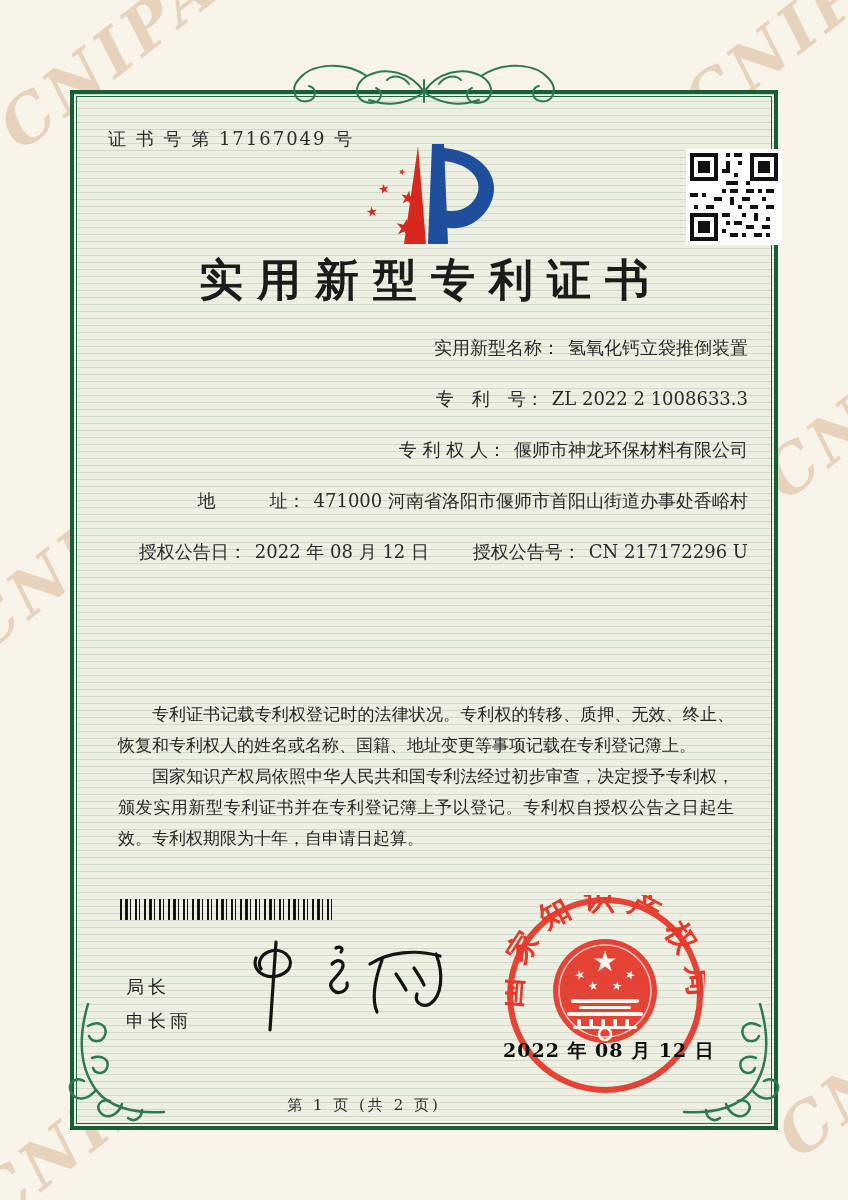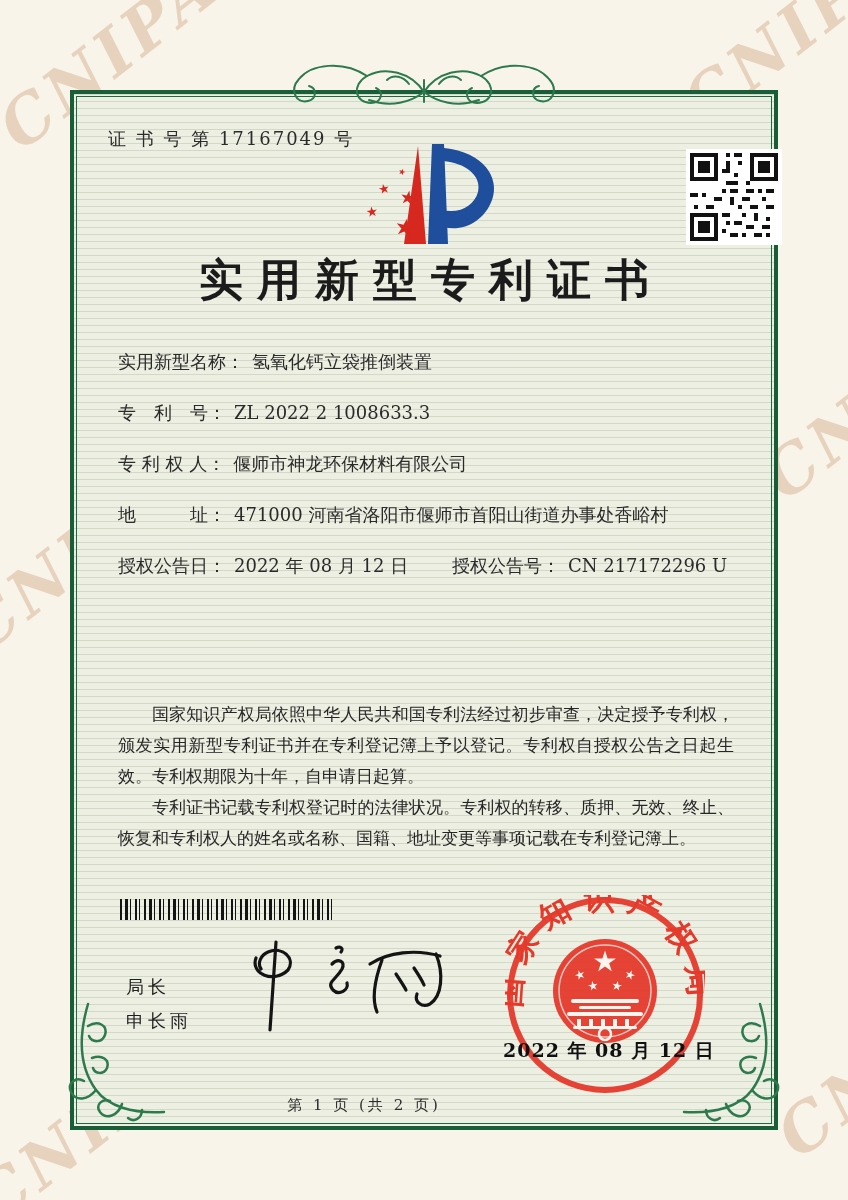--- a/index.html
+++ b/index.html
@@ -37,21 +37,21 @@
     position:absolute; left:108px; top:127px; font-size:18px;
     letter-spacing:2px; color:#2b2b2b;
   }
   .logo { position:absolute; left:348px; top:140px; width:164px; height:112px; }
   .qr { position:absolute; left:686px; top:149px; width:96px; height:96px; }
   .title {
     position:absolute; left:0; width:848px; top:251px; text-align:center;
     font-size:44px; font-weight:700; letter-spacing:14px; text-indent:14px;
     color:#1b1b1b;
   }
-  .fields { position:absolute; left:118px; top:350px; width:630px; }
+  .fields { position:absolute; left:118px; top:336px; width:630px;text-align:right; }
   .frow { font-size:18px; line-height:24px; margin-bottom:27px; white-space:nowrap; color:#2a2a2a; }
   .flabel { margin-right:8px; }
   .pair2 { margin-left:38px; }
   .body-text {
     position:absolute; left:118px; top:699px; width:616px;
     font-size:17px; line-height:31px; text-align:justify; color:#262626;
   }
   .body-text p { margin:0; text-indent:2em; }
   .barcode {
     position:absolute; left:120px; top:899px; width:216px; height:21px;
@@ -187,22 +187,22 @@
     <div class="frow">
       <span class="flabel">地　　　址：</span><span class="fvalue">471000 河南省洛阳市偃师市首阳山街道办事处香峪村</span>
     </div>
     <div class="frow">
       <span class="flabel">授权公告日：</span><span>2022 年 08 月 12 日</span>
       <span class="pair2 flabel">授权公告号：</span><span>CN 217172296 U</span>
     </div>
   </div>
 
   <div class="body-text">
+    <p>专利证书记载专利权登记时的法律状况。专利权的转移、质押、无效、终止、恢复和专利权人的姓名或名称、国籍、地址变更等事项记载在专利登记簿上。</p>
     <p>国家知识产权局依照中华人民共和国专利法经过初步审查，决定授予专利权，颁发实用新型专利证书并在专利登记簿上予以登记。专利权自授权公告之日起生效。专利权期限为十年，自申请日起算。</p>
-    <p>专利证书记载专利权登记时的法律状况。专利权的转移、质押、无效、终止、恢复和专利权人的姓名或名称、国籍、地址变更等事项记载在专利登记簿上。</p>
   </div>
 
   <div class="barcode"></div>
 
   <div class="signatory">
     <div>局长</div>
     <div>申长雨</div>
   </div>
 
   <svg class="signature" viewBox="0 0 220 100">

